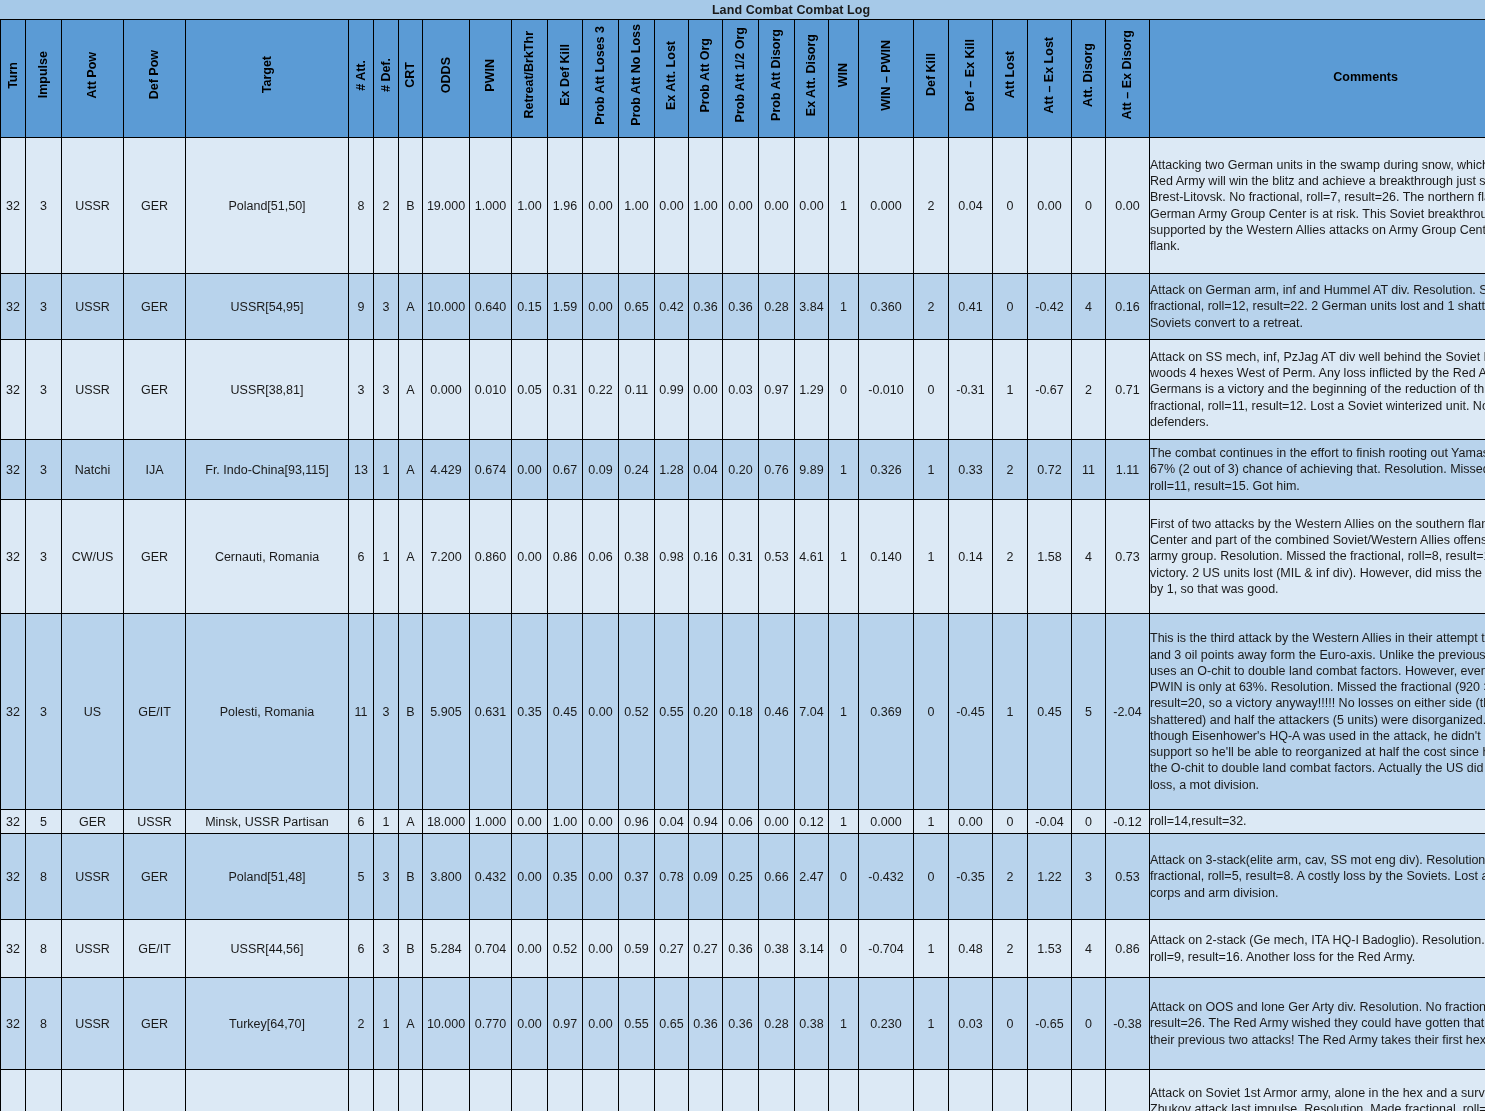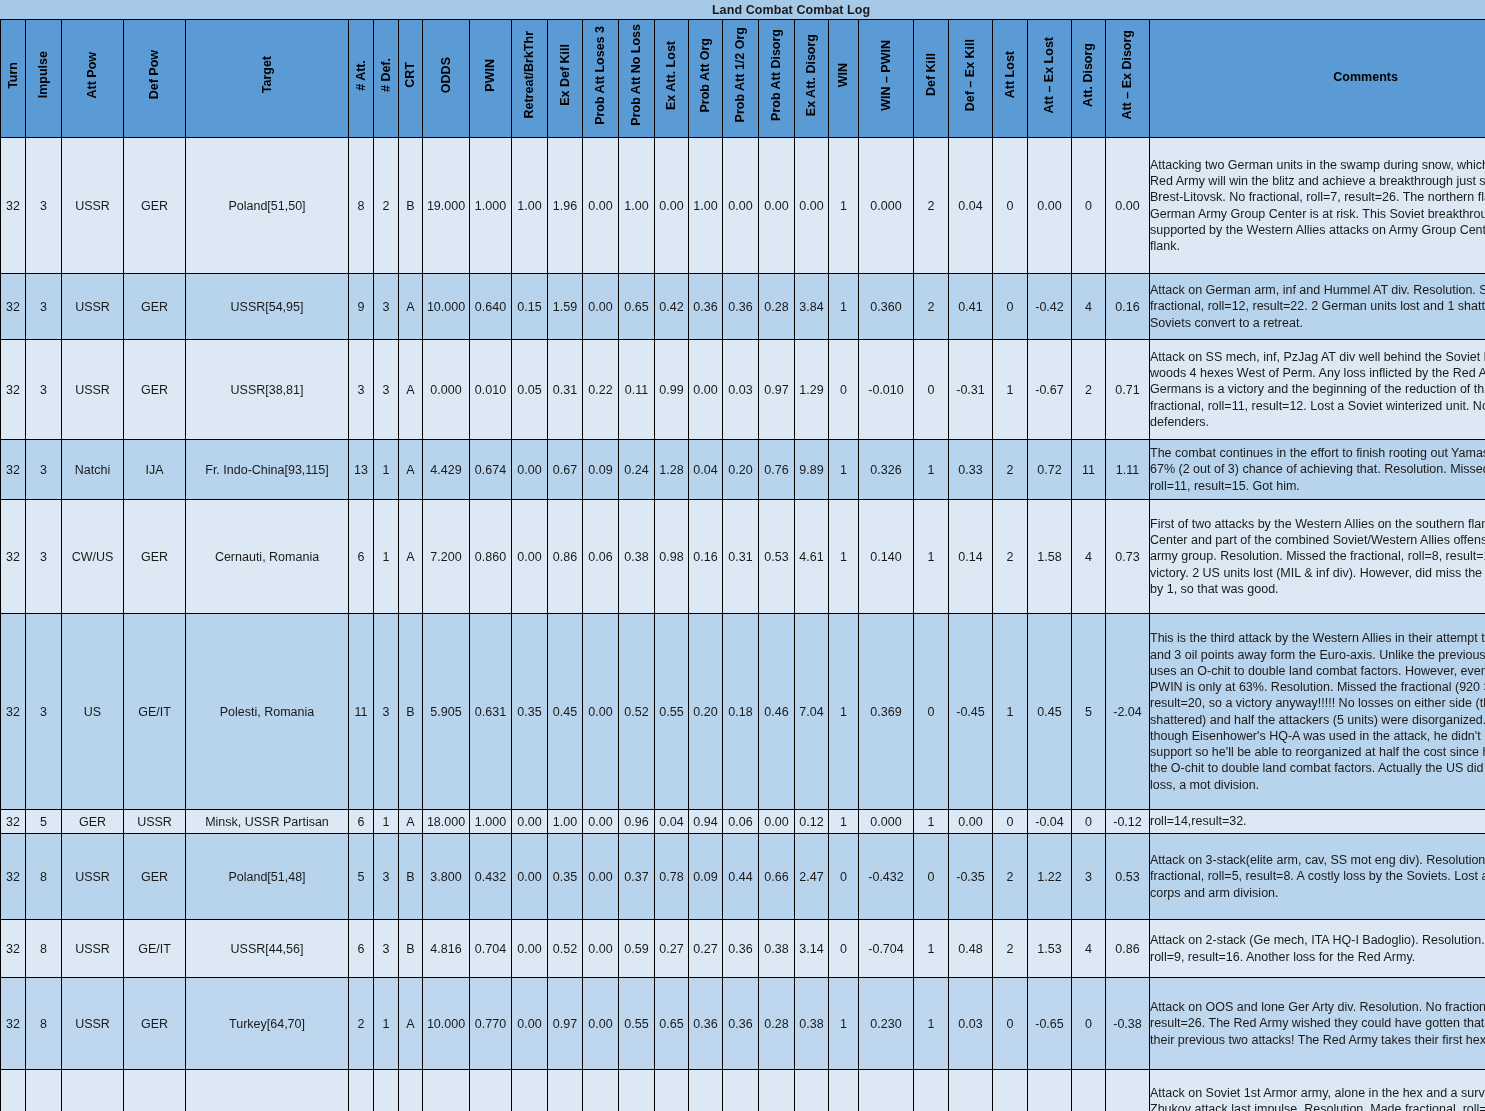--- a/index.html
+++ b/index.html
@@ -400,21 +400,21 @@
           <td class="num">3</td>
           <td class="num">B</td>
           <td class="num">3.800</td>
           <td class="num">0.432</td>
           <td class="num">0.00</td>
           <td class="num">0.35</td>
           <td class="num">0.00</td>
           <td class="num">0.37</td>
           <td class="num">0.78</td>
           <td class="num">0.09</td>
-          <td class="num">0.44</td>
+          <td class="num">0.25</td>
           <td class="num">0.66</td>
           <td class="num">2.47</td>
           <td class="num">0</td>
           <td class="num">-0.432</td>
           <td class="num">0</td>
           <td class="num">-0.35</td>
           <td class="num">2</td>
           <td class="num">1.22</td>
           <td class="num">3</td>
           <td class="num">0.53</td>
@@ -422,21 +422,21 @@
         </tr>
         <tr class="r-light" style="height: 58px;">
           <td class="num">32</td>
           <td class="num">8</td>
           <td class="num">USSR</td>
           <td class="num">GE/IT</td>
           <td class="num">USSR[44,56]</td>
           <td class="num">6</td>
           <td class="num">3</td>
           <td class="num">B</td>
-          <td class="num">4.816</td>
+          <td class="num">5.284</td>
           <td class="num">0.704</td>
           <td class="num">0.00</td>
           <td class="num">0.52</td>
           <td class="num">0.00</td>
           <td class="num">0.59</td>
           <td class="num">0.27</td>
           <td class="num">0.27</td>
           <td class="num">0.36</td>
           <td class="num">0.38</td>
           <td class="num">3.14</td>

